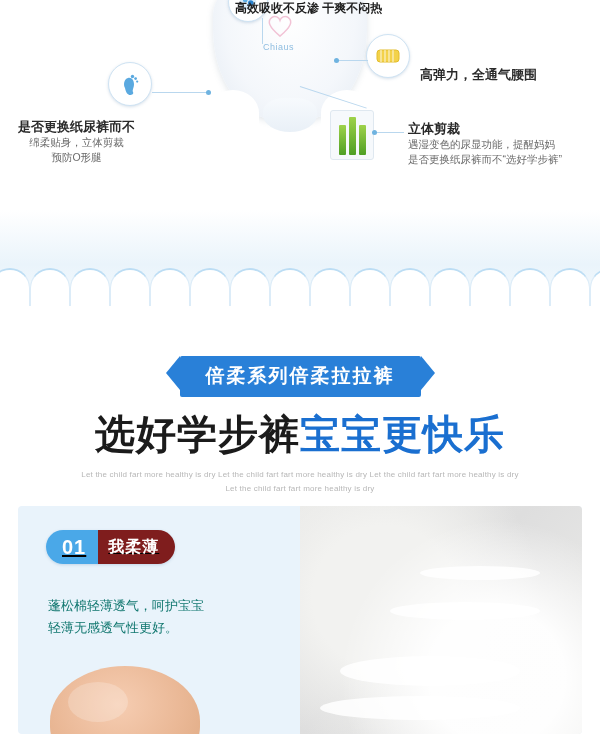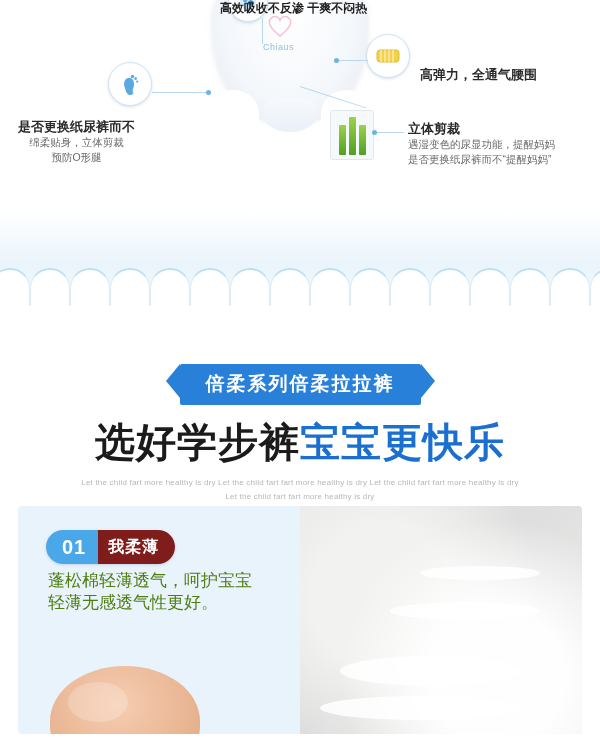--- a/index.html
+++ b/index.html
@@ -173,21 +173,21 @@
     color: #6b6b6b;
     line-height: 15px;
     white-space: nowrap;
   }
   .callout.center .c-title,
   .callout.center .c-sub { text-align: center; }
 
   .callout-left { left: 18px; top: 118px; }
   .callout-right-top { left: 420px; top: 38px; margin-top: 28px; }
   .callout-right-bottom { left: 408px; top: 120px; }
-  .callout-top { left: 220px; top: 0px; }
+  .callout-top { left: 235px; top: 0px; }
   .callout-top .c-title { font-size: 12px; color:#1f1f1f;}
 
   
   .section-wave {
     position: absolute;
     left: 0;
     top: 210px;
     width: 600px;
     height: 130px;
     background: linear-gradient(180deg, #ffffff 0%, #eaf4fb 42%, #ffffff 100%);
@@ -226,21 +226,21 @@
     position: absolute;
     left: 0;
     top: 340px;
     width: 600px;
     height: 160px;
     background: #ffffff;
     text-align: center;
   }
   .ribbon {
     display: inline-block;
-    margin-top: 24px;
+    margin-top: 16px;
     padding: 7px 26px 8px 26px;
     background: #2980d8;
     color: #ffffff;
     font-size: 19px;
     font-weight: bold;
     letter-spacing: 2px;
     border-radius: 2px;
     position: relative;
   }
   .ribbon:before, .ribbon:after {
@@ -325,20 +325,21 @@
   .num-badge {
     position: absolute;
     left: 28px;
     top: 24px;
     height: 34px;
     display: flex;
     align-items: stretch;
     border-radius: 17px;
     overflow: hidden;
     box-shadow: 0 1px 3px rgba(60,110,160,.22);
+    text-decoration: underline;
   }
   .num-badge .num {
     background: #4aa8e8;
     color: #ffffff;
     font-size: 20px;
     font-weight: bold;
     padding: 0 12px 0 16px;
     display: flex;
     align-items: center;
     letter-spacing: 1px;
@@ -349,24 +350,24 @@
     font-size: 16px;
     font-weight: bold;
     padding: 0 16px 0 10px;
     display: flex;
     align-items: center;
     letter-spacing: 1px;
   }
   .block-desc {
     position: absolute;
     left: 30px;
-    top: 64px;
+    top: 89px;
     width: 250px;
-    font-size: 17px;
-    color: #4d7c0f;
+    font-size: 13px;
+    color: #0f766e;
     line-height: 22px;
   }
 </style>
 </head>
 <body>
 
 <div class="page">
 
   <div class="section-features">
 
@@ -437,21 +438,21 @@
       <div class="c-sub">预防O形腿</div>
     </div>
 
     <div class="callout callout-right-top">
       <div class="c-title">高弹力，全通气腰围</div>
     </div>
 
     <div class="callout callout-right-bottom">
       <div class="c-title">立体剪裁</div>
       <div class="c-sub">遇湿变色的尿显功能，提醒妈妈</div>
-      <div class="c-sub">是否更换纸尿裤而不“提醒妈妈”</div>
+      <div class="c-sub">是否更换纸尿裤而不“选好学步裤”</div>
     </div>
   </div>
 
   <div class="section-wave">
     <div class="wave-row">
       <span></span>
         <span></span>
         <span></span>
         <span></span>
         <span></span>

